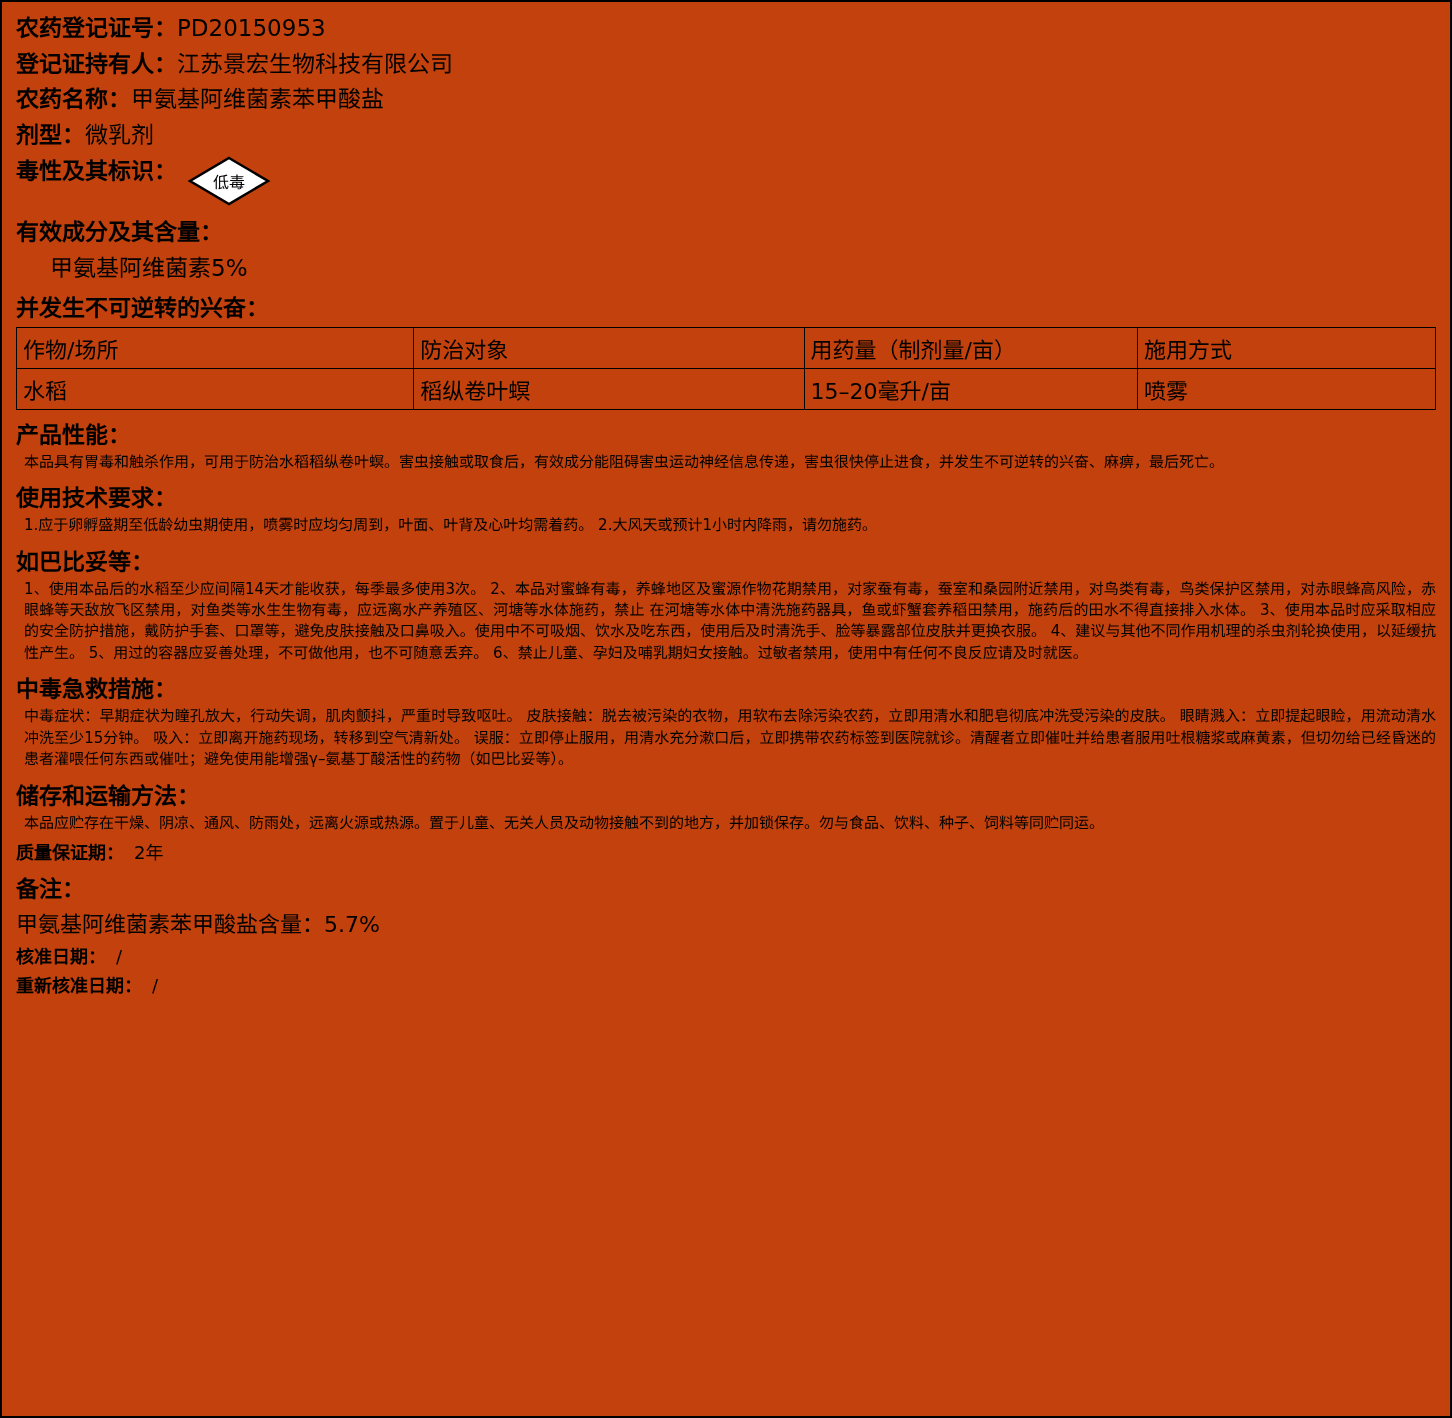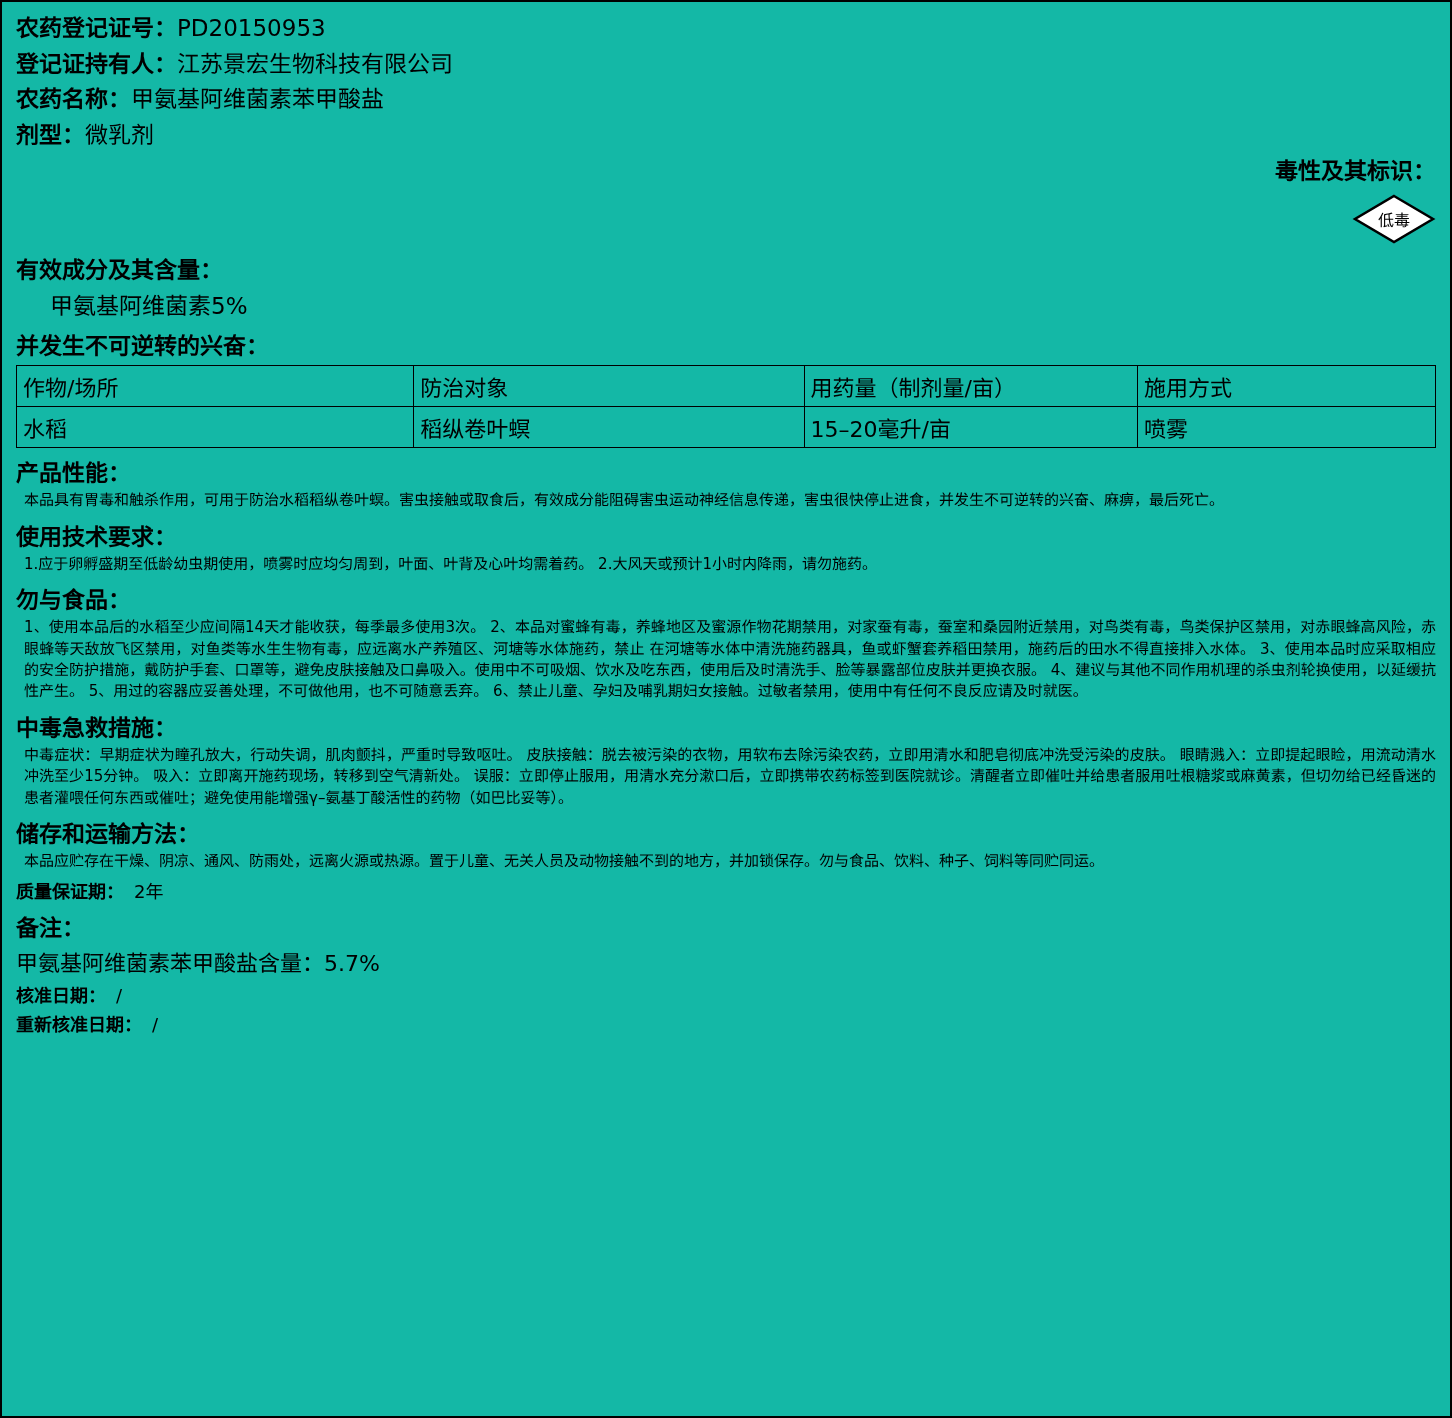--- a/index.html
+++ b/index.html
@@ -10,40 +10,38 @@
   body {
     font-family: "DejaVu Sans", "Liberation Sans", sans-serif;
     color: #000000;
   }
   .page {
     width: 1452px;
     min-height: 1418px;
     box-sizing: border-box;
     border: 2px solid #000;
     padding: 10px 14px 4px 14px;
-    background: #14b8a6;
+    background: #c2410c;
     position: relative;
   }
   .line {
     font-size: 23px;
     line-height: 1.42;
     margin: 0 0 3px 0;
     white-space: nowrap;
   }
   .lbl {
     font-weight: bold;
   }
   .val {
     font-weight: normal;
   }
   .row-flex {
     display: flex;
-    align-items: flex-end;
-    gap: 6px;
-    flex-direction: column;
+    align-items: flex-start;
   }
   .tox-mark {
     display: inline-block;
     margin-left: 10px;
   }
   .diamond-wrap {
     width: 84px;
     height: 52px;
     position: relative;
   }
@@ -162,21 +160,21 @@
       </tr>
     </tbody>
   </table>
 
   <div class="sec-title">产品性能：</div>
   <div class="para">本品具有胃毒和触杀作用，可用于防治水稻稻纵卷叶螟。害虫接触或取食后，有效成分能阻碍害虫运动神经信息传递，害虫很快停止进食，并发生不可逆转的兴奋、麻痹，最后死亡。</div>
 
   <div class="sec-title">使用技术要求：</div>
   <div class="para">1.应于卵孵盛期至低龄幼虫期使用，喷雾时应均匀周到，叶面、叶背及心叶均需着药。 2.大风天或预计1小时内降雨，请勿施药。</div>
 
-  <div class="sec-title">勿与食品：</div>
+  <div class="sec-title">如巴比妥等：</div>
   <div class="para">1、使用本品后的水稻至少应间隔14天才能收获，每季最多使用3次。 2、本品对蜜蜂有毒，养蜂地区及蜜源作物花期禁用，对家蚕有毒，蚕室和桑园附近禁用，对鸟类有毒，鸟类保护区禁用，对赤眼蜂高风险，赤眼蜂等天敌放飞区禁用，对鱼类等水生生物有毒，应远离水产养殖区、河塘等水体施药，禁止 在河塘等水体中清洗施药器具，鱼或虾蟹套养稻田禁用，施药后的田水不得直接排入水体。 3、使用本品时应采取相应的安全防护措施，戴防护手套、口罩等，避免皮肤接触及口鼻吸入。使用中不可吸烟、饮水及吃东西，使用后及时清洗手、脸等暴露部位皮肤并更换衣服。 4、建议与其他不同作用机理的杀虫剂轮换使用，以延缓抗性产生。 5、用过的容器应妥善处理，不可做他用，也不可随意丢弃。 6、禁止儿童、孕妇及哺乳期妇女接触。过敏者禁用，使用中有任何不良反应请及时就医。</div>
 
   <div class="sec-title">中毒急救措施：</div>
   <div class="para">中毒症状：早期症状为瞳孔放大，行动失调，肌肉颤抖，严重时导致呕吐。 皮肤接触：脱去被污染的衣物，用软布去除污染农药，立即用清水和肥皂彻底冲洗受污染的皮肤。 眼睛溅入：立即提起眼睑，用流动清水冲洗至少15分钟。 吸入：立即离开施药现场，转移到空气清新处。 误服：立即停止服用，用清水充分漱口后，立即携带农药标签到医院就诊。清醒者立即催吐并给患者服用吐根糖浆或麻黄素，但切勿给已经昏迷的患者灌喂任何东西或催吐；避免使用能增强γ–氨基丁酸活性的药物（如巴比妥等）。</div>
 
   <div class="sec-title">储存和运输方法：</div>
   <div class="para">本品应贮存在干燥、阴凉、通风、防雨处，远离火源或热源。置于儿童、无关人员及动物接触不到的地方，并加锁保存。勿与食品、饮料、种子、饲料等同贮同运。</div>
 
   <div class="bottom-line">
     <span>质量保证期：</span><span class="v">2年</span>

